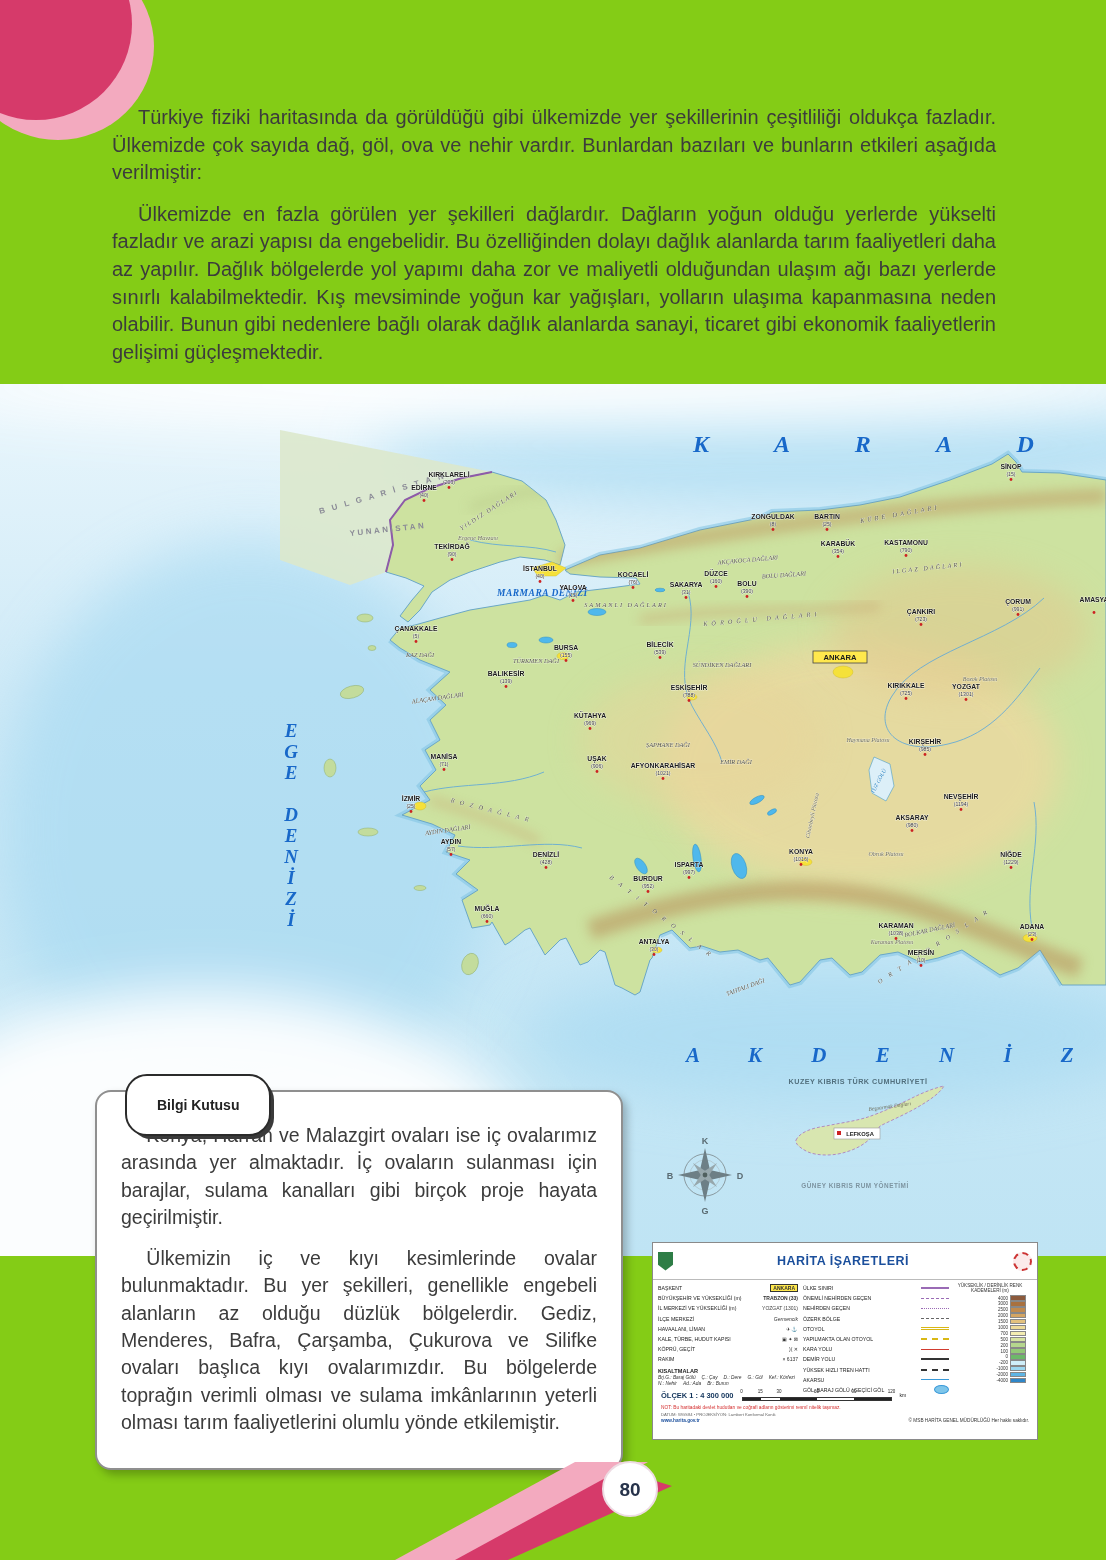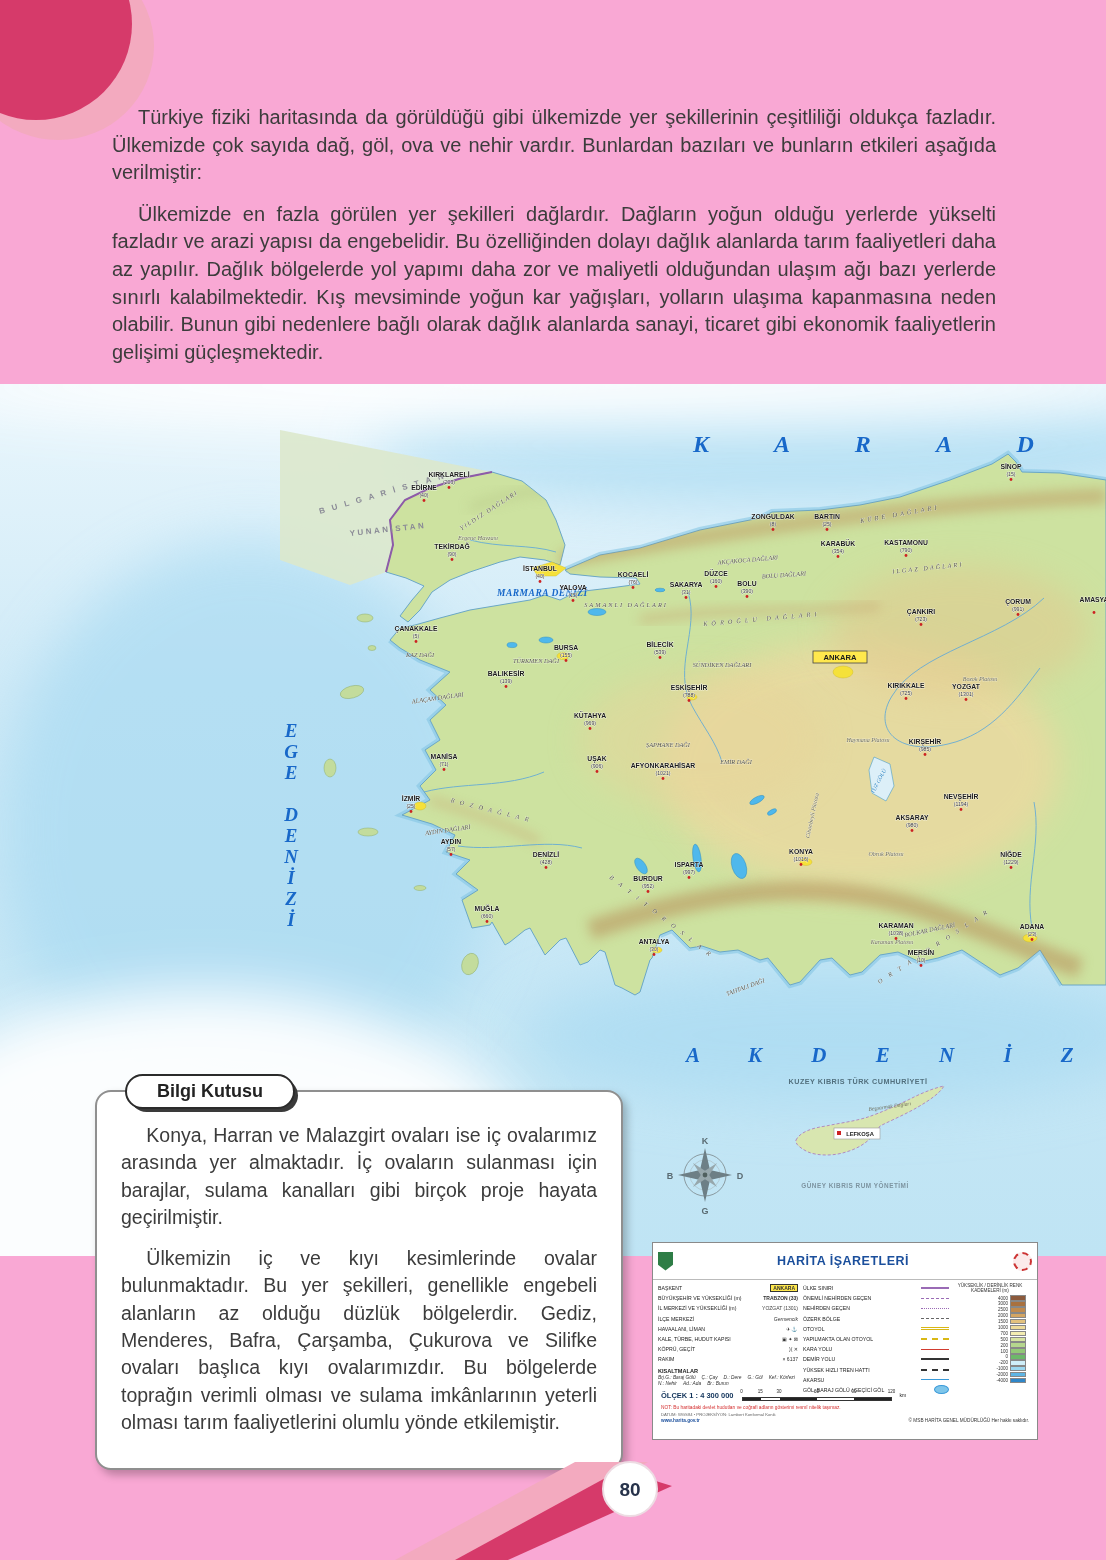--- a/index.html
+++ b/index.html
@@ -1,16 +1,16 @@
 <!DOCTYPE html>
 <html lang="tr"><head>
 <meta charset="utf-8">
 <style>
   html,body{margin:0;padding:0;background:#ffffff;}
-  .page{position:relative;width:1106px;height:1560px;background:#f9a8d4;overflow:hidden;
+  .page{position:relative;width:1106px;height:1560px;background:#84cc16;overflow:hidden;
         font-family:"Liberation Sans",sans-serif;color:#3b3b3b;}
 
   
   .corner{position:absolute;left:0;top:0;width:220px;height:220px;pointer-events:none;}
   .corner .c-light{position:absolute;left:-38px;top:-48px;width:192px;height:188px;border-radius:50%;background:#f3aabf;}
   .corner .c-dark{position:absolute;left:-60px;top:-72px;width:192px;height:192px;border-radius:50%;background:#d63a6a;}
 
   
   .intro{position:absolute;left:112px;top:104px;width:884px;font-size:20px;line-height:1.38;text-align:justify;color:#3c3c3c;}
   .intro p{margin:0 0 14px 0;text-indent:1.3em;}
@@ -36,21 +36,21 @@
   .kktc-range{font:italic 5.4px "Liberation Serif",serif;fill:#6b6b58;text-anchor:middle;}
   .lefkosa{font:bold 5.8px "Liberation Sans",sans-serif;fill:#222;text-anchor:middle;}
   .compass-letter{font:bold 9px "Liberation Sans",sans-serif;fill:#5a6b72;text-anchor:middle;}
 
   
   .info-box{position:absolute;left:95px;top:1090px;width:528px;min-height:352px;background:#fff;
             border:2px solid #8f8f8f;border-radius:16px;box-shadow:4px 5px 8px rgba(0,0,0,.25);
             padding:30px 24px 18px 24px;box-sizing:border-box;}
   .info-box p{margin:0 0 14px 0;font-size:19.5px;line-height:1.4;text-align:justify;text-indent:1.3em;color:#3c3c3c;}
   .info-tab{position:absolute;top:-18px;left:28px;background:#fff;border:2.5px solid #2b2b2b;border-radius:22px;
-            padding:5px 30px;font-weight:bold;font-size:18px;color:#222;box-shadow:4px 4px 0 -1px #3a3a3a;}
+            padding:21px 30px;font-weight:bold;font-size:14px;color:#222;box-shadow:4px 4px 0 -1px #3a3a3a;}
 
   
   .legend{position:absolute;left:652px;top:1242px;width:386px;height:198px;background:#fff;
           border:1.5px solid #8a8a8a;box-sizing:border-box;font-size:5.5px;z-index:5;}
   .legend-head{display:flex;align-items:center;border-bottom:1px solid #bbb;padding:18px 5px;height:22px;box-sizing:border-box;}
   .legend-title{flex:1;text-align:center;color:#1b4f9c;font-weight:bold;font-size:12.5px;letter-spacing:.5px;}
   .emblem-l{width:15px;height:19px;background:#2e7d46;clip-path:polygon(0 0,100% 0,100% 70%,50% 100%,0 70%);}
   .emblem-r{width:19px;height:19px;border-radius:50%;border:2px dashed #c33;background:#fbeaea;box-sizing:border-box;}
   .legend-body{display:flex;padding:3px 5px 1px 5px;gap:5px;height:106px;box-sizing:border-box;}
   .lcol-left{width:140px;}

